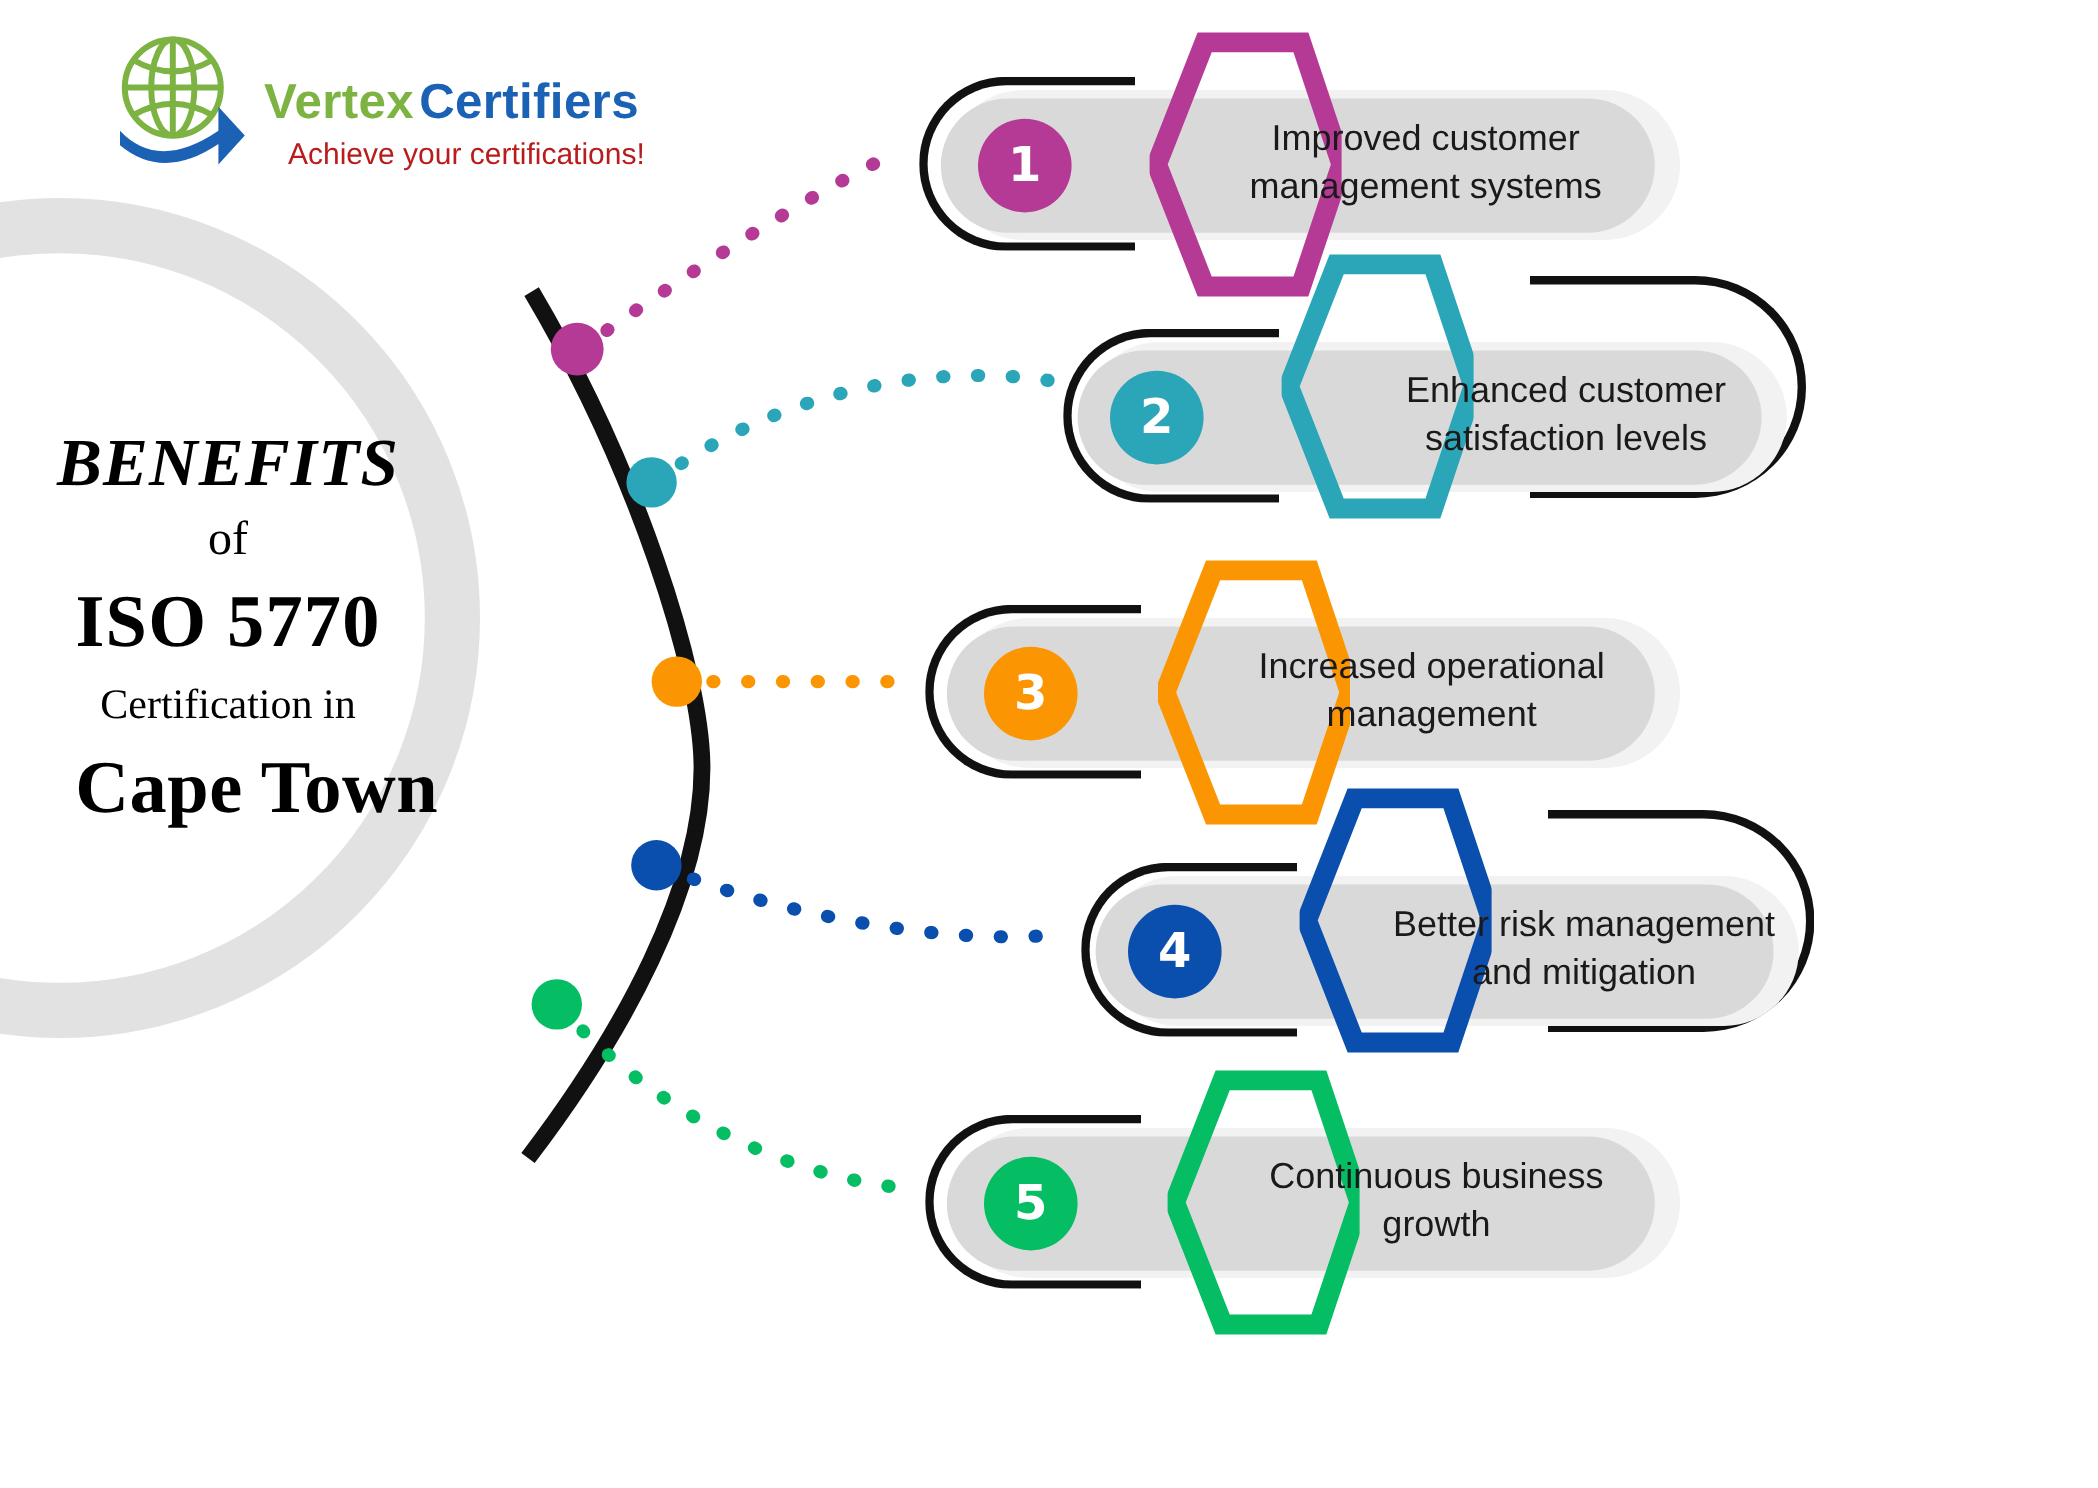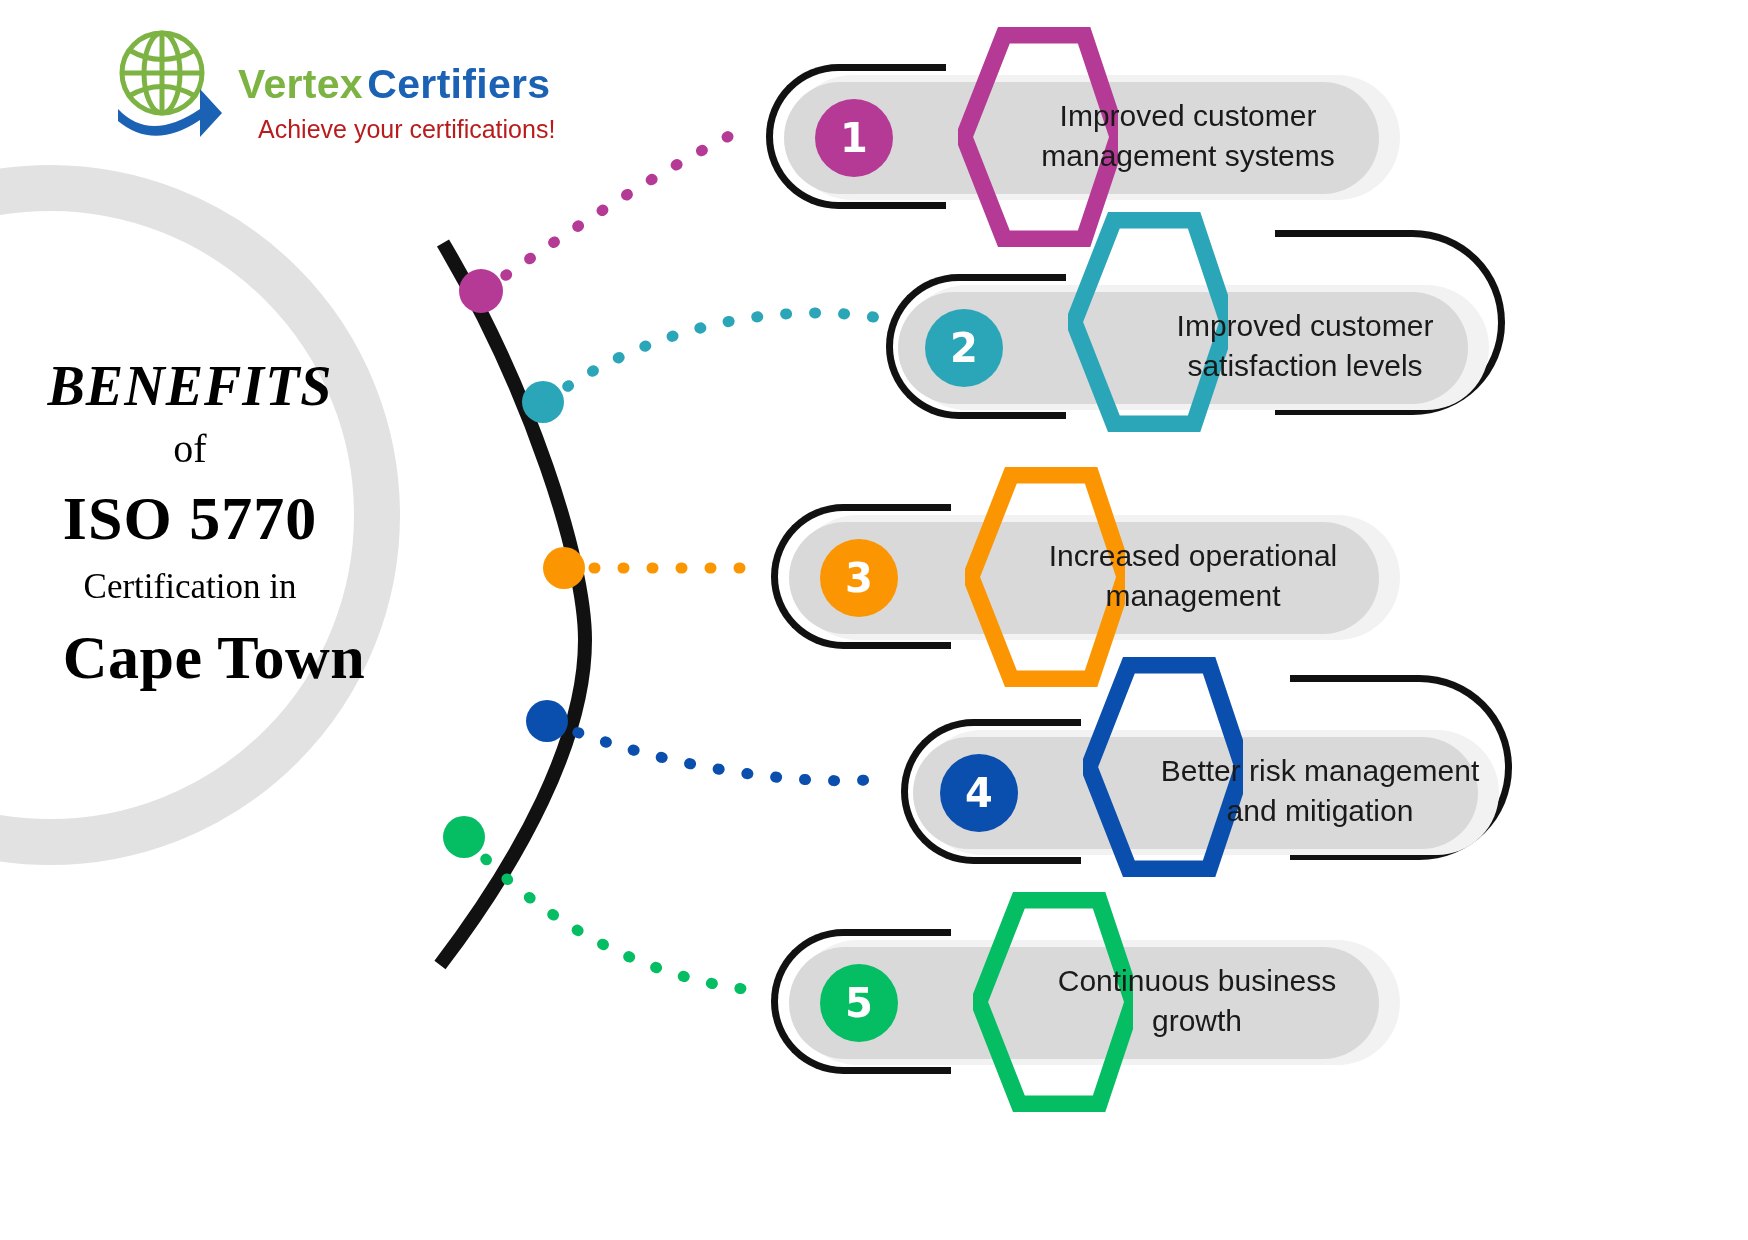--- a/index.html
+++ b/index.html
@@ -16,21 +16,21 @@
   .bg-ring{
     position:absolute;
     left:-300px;top:165px;
     width:700px;height:700px;
     border-radius:50%;
     border:46px solid #e2e2e2;
     box-sizing:border-box;
   }
 
   
-  .logo{position:absolute;left:110px;top:25px;width:440px;height:120px;}
+  .logo{position:absolute;left:92px;top:25px;width:440px;height:120px;}
   .logo-mark{position:absolute;left:0;top:0;width:115px;height:115px;}
   .logo-text{position:absolute;left:128px;top:36px;white-space:nowrap;}
   .logo-text .lt1{font-size:41px;font-weight:bold;color:#7cb342;letter-spacing:.3px;}
   .logo-text .lt2{font-size:41px;font-weight:bold;color:#1b62b5;letter-spacing:.3px;}
   .logo-tag{position:absolute;left:148px;top:90px;font-size:25px;color:#b91c1c;white-space:nowrap;}
 
   
   .title-block{
     position:absolute;left:0px;top:355px;width:380px;
     text-align:center;
@@ -151,21 +151,21 @@
 
   <div class="row" id="row2" style="left:880px;top:240px;width:640px;">
     <div class="blk blk-left" style="left:6px;top:34px;width:180px;height:145px;"></div>
     <div class="blk blk-right" style="left:395px;top:-10px;width:230px;height:185px;"></div>
     <div class="pill-soft" style="left:24px;top:45px;width:585px;height:125px;"></div>
     <div class="pill" style="left:18px;top:52px;width:570px;height:112px;"></div>
     <div class="num" style="left:45px;top:69px;background:#2ba6b8;">2</div>
     <svg class="hex" style="left:188px;top:-28px;width:160px;height:220px;" viewBox="0 0 160 220">
       <path d="M46 8 L126 8 L160 110 L126 212 L46 212 L6 110 Z" fill="none" stroke="#2ba6b8" stroke-width="17"></path>
     </svg>
-    <div class="lbl" style="left:240px;top:28px;width:370px;height:155px;">Improved customer satisfaction levels</div>
+    <div class="lbl" style="left:240px;top:28px;width:370px;height:155px;">Enhanced customer satisfaction levels</div>
   </div>
 
   <div class="row" id="row3" style="left:765px;top:470px;width:620px;">
     <div class="blk blk-left" style="left:6px;top:34px;width:180px;height:145px;"></div>
     <div class="pill-soft" style="left:30px;top:45px;width:605px;height:125px;"></div>
     <div class="pill" style="left:24px;top:52px;width:590px;height:112px;"></div>
     <div class="num" style="left:55px;top:69px;background:#fb9602;">3</div>
     <svg class="hex" style="left:200px;top:-3px;width:160px;height:220px;" viewBox="0 0 160 220">
       <path d="M46 8 L126 8 L160 110 L126 212 L46 212 L6 110 Z" fill="none" stroke="#fb9602" stroke-width="17"></path>
     </svg>

